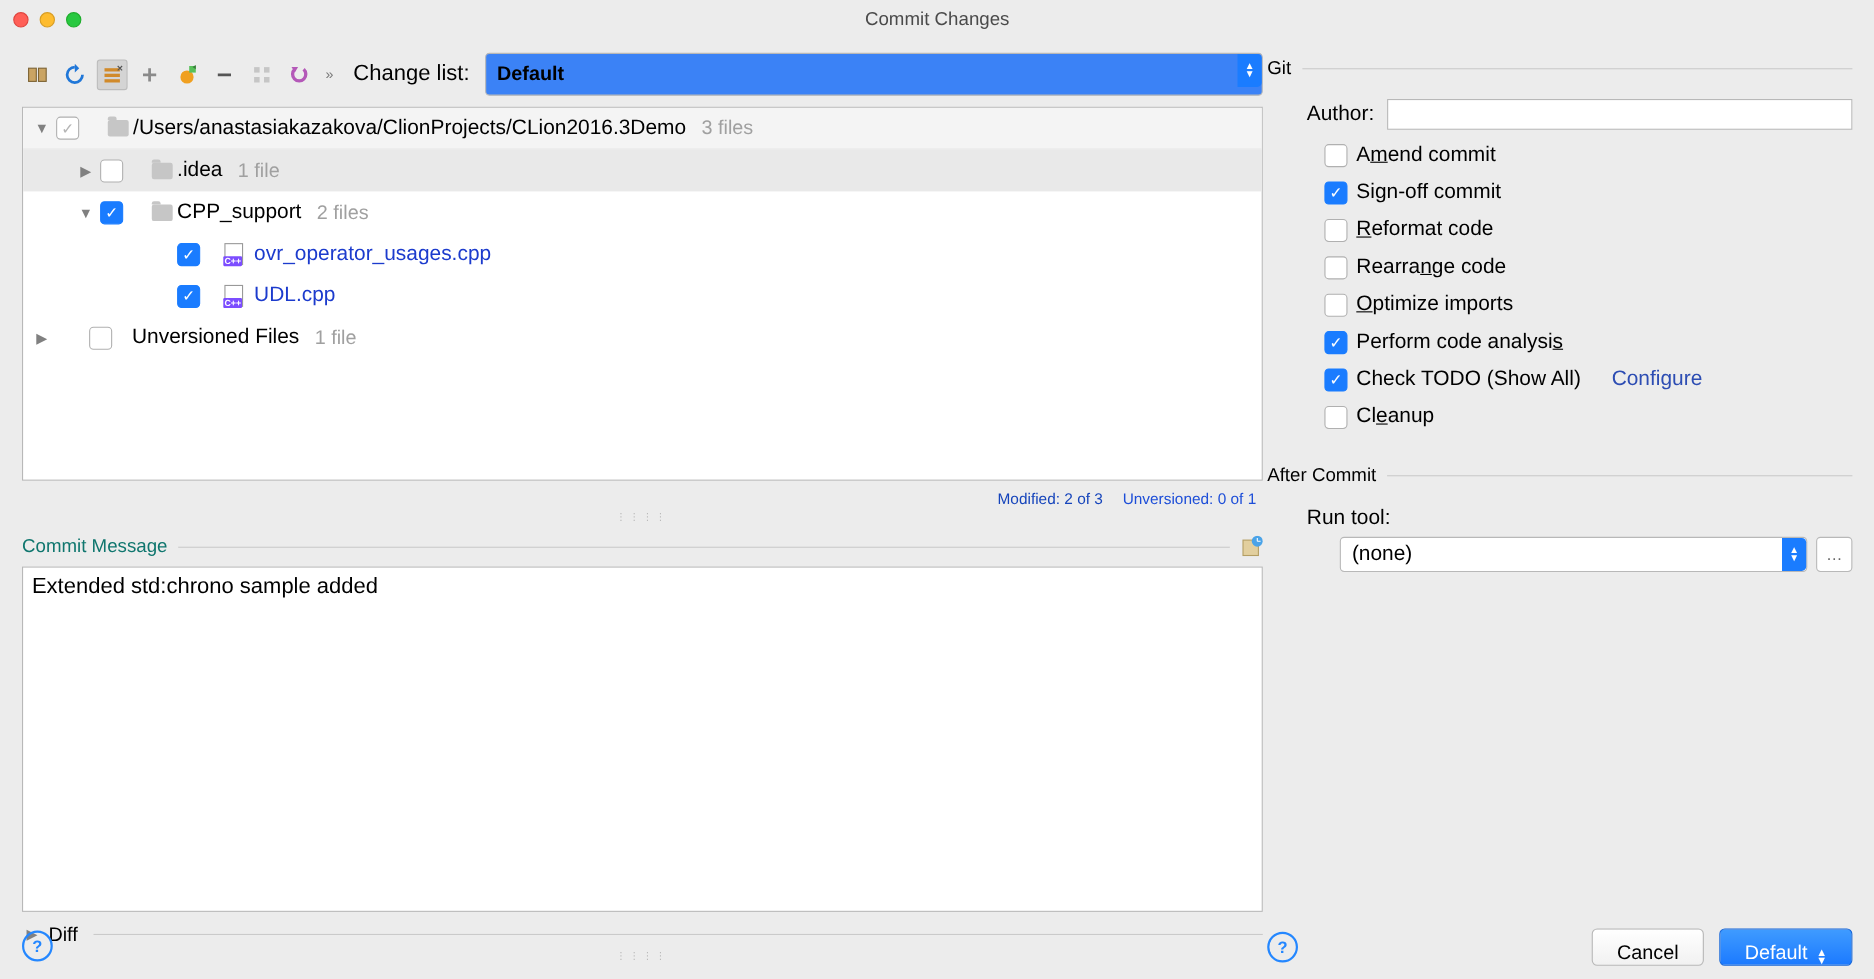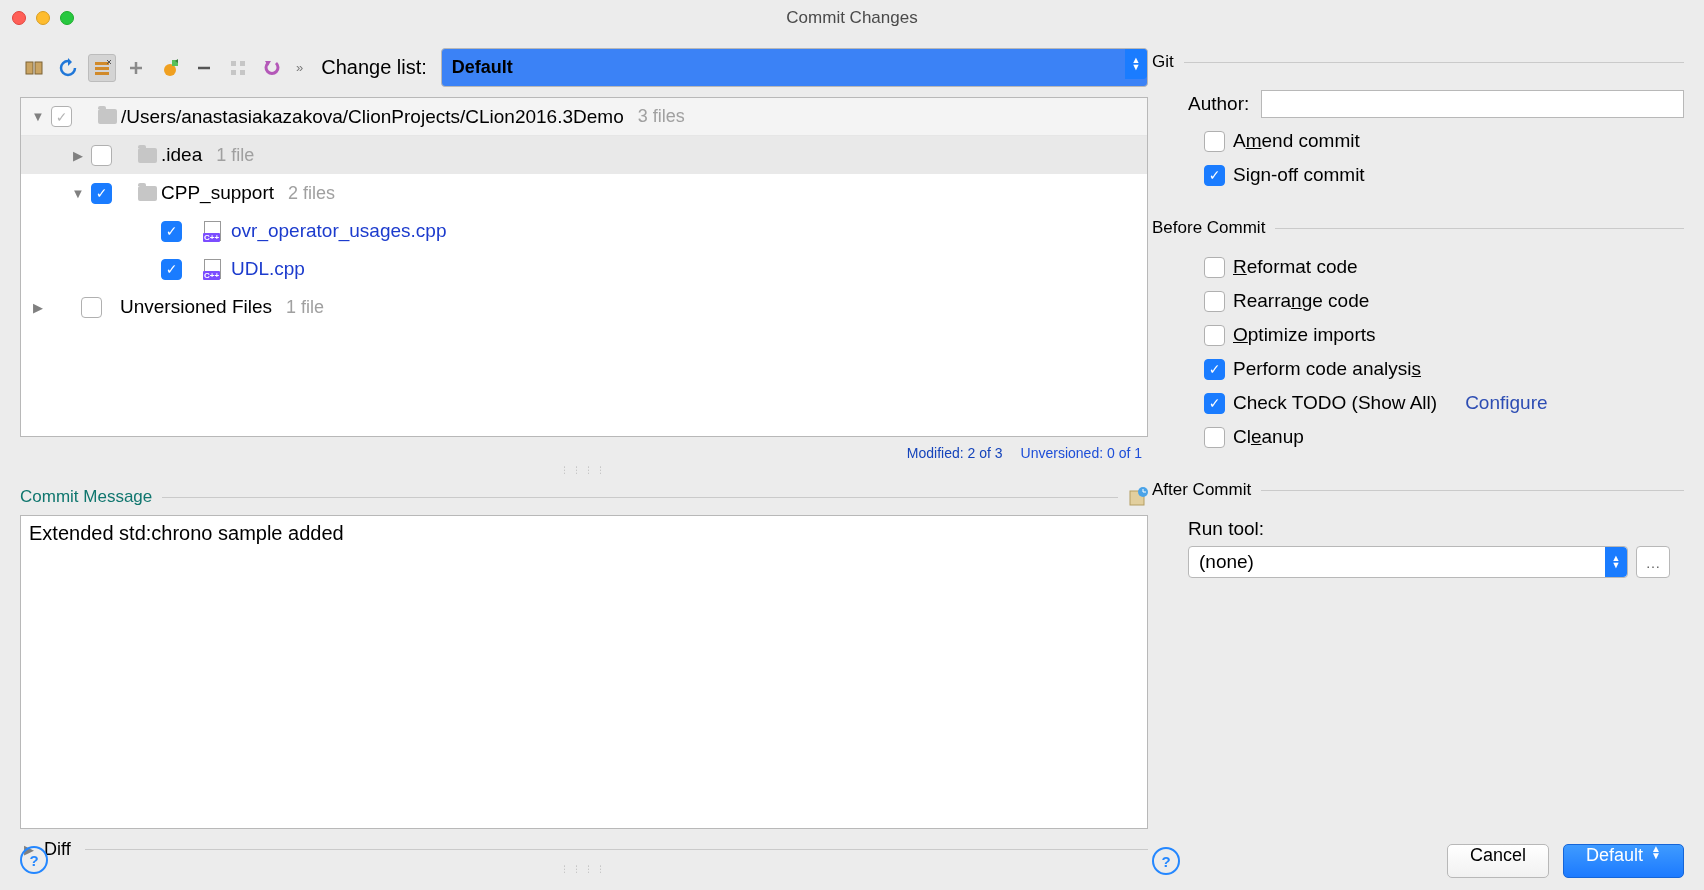--- a/index.html
+++ b/index.html
@@ -126,28 +126,28 @@
 .fieldset-title .line{ flex:1; height:1px; background:#cacaca; }
 .form-row{ display:flex; align-items:center; gap:12px; padding:6px 0 6px 36px; }
 .form-row label{ font-size:19px; }
 .text-input{ flex:1; height:28px; border:1px solid #b8b8b8; background:#fff; padding:0 6px; }
 .checkbox-row{ display:flex; align-items:center; gap:8px; padding:6px 0 6px 52px; font-size:19px; }
 .underline{ text-decoration:underline; }
 .cfg-link{ color:#2d4db3; margin-left:20px; }
 .after-select{
   height:32px; border:1px solid #b8b8b8; border-radius:4px; background:#fff;
   display:flex; align-items:center; padding:0 0 0 10px; position:relative;
-  width: 440px; font-size:19px;
+  width: 440px; font-size:19px;margin-left:30px;
 }
 .more-btn{ width:34px; height:32px; border:1px solid #b8b8b8; border-radius:4px; background:#fff; display:inline-flex; align-items:center; justify-content:center; margin-left:8px; color:#666; }
 .footer { margin-top:auto; display:flex; align-items:center; gap:14px; padding-top:16px; }
 .help-round{ width:28px; height:28px; border:2px solid #2487ff; color:#2487ff; border-radius:50%; display:inline-flex; align-items:center; justify-content:center; font-weight:bold; margin-right:auto; }
 .btn{
   height:34px; padding:0 22px; border-radius:5px; font-size:18px;
-  display:inline-flex; align-items:flex-start; justify-content:center; gap:8px;
+  display:inline-flex; align-items:flex-end; justify-content:center; gap:8px;
   border:1px solid #b8b8b8; background:linear-gradient(#fff,#f1f1f1);
 }
 .btn.primary{ background:linear-gradient(#3f9bff,#1c7aff); color:#fff; border:1px solid #1565d8; }
 .btn .upd{ font-size:10px; line-height:7px; }
 svg{ display:block; }
 </style>
 </head>
 <body>
 
 <div class="titlebar">
@@ -313,24 +313,20 @@
     </div>
     <div class="checkbox-row">
       <span class="chk"></span>
       <span>A<span class="underline">m</span>end commit</span>
     </div>
     <div class="checkbox-row">
       <span class="chk checked">✓</span>
       <span>Sign-off commit</span>
     </div>
 
-    <div class="fieldset-title" style="margin-top:22px;">
-      <span>Before Commit</span>
-        <span class="line"></span>
-    </div>
     <div class="checkbox-row">
       <span class="chk"></span>
       <span><span class="underline">R</span>eformat code</span>
     </div>
     <div class="checkbox-row">
       <span class="chk"></span>
       <span>Rearra<span class="underline">n</span>ge code</span>
     </div>
     <div class="checkbox-row">
       <span class="chk"></span>

